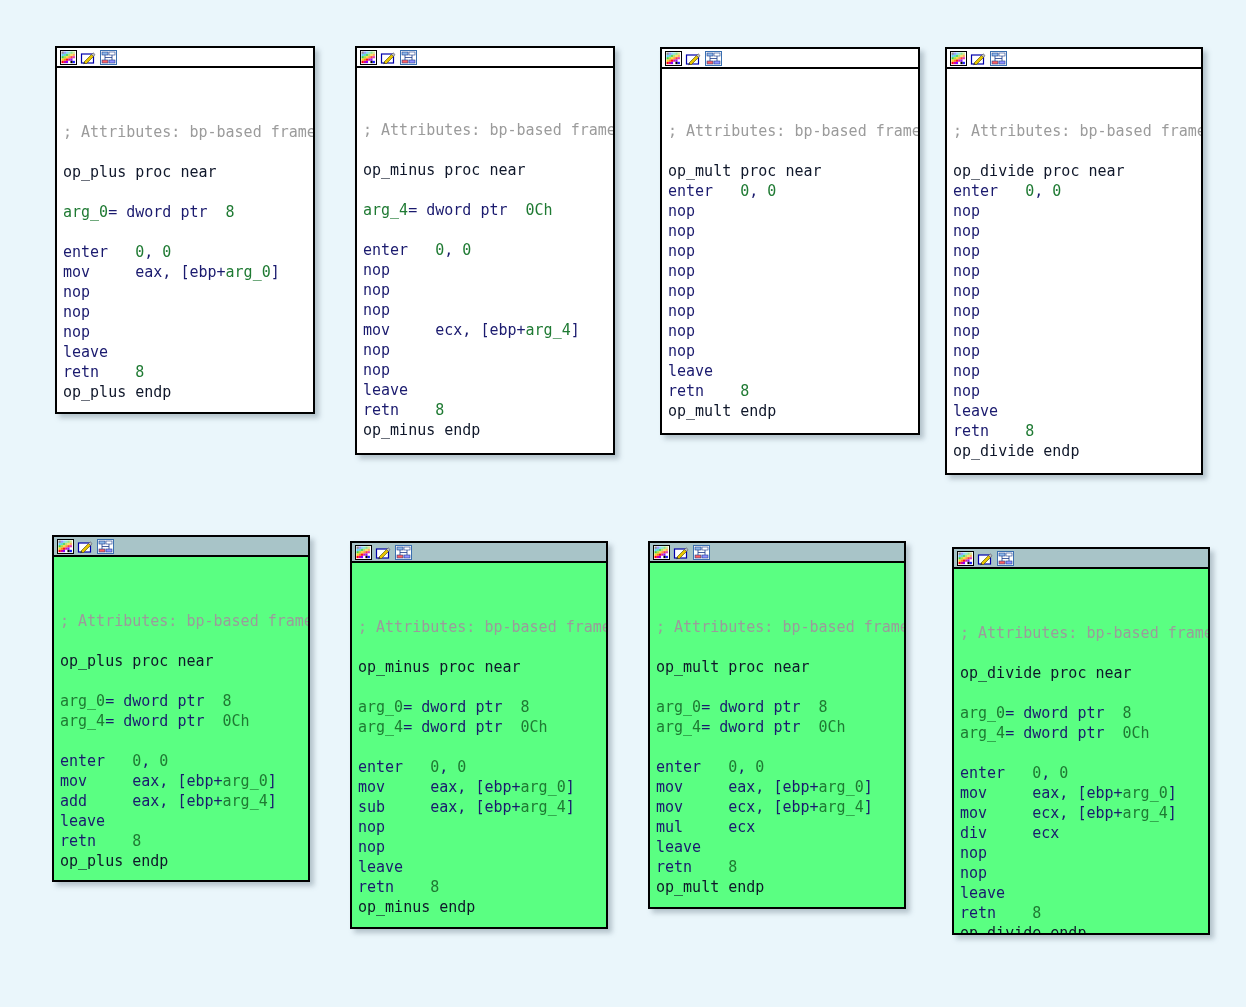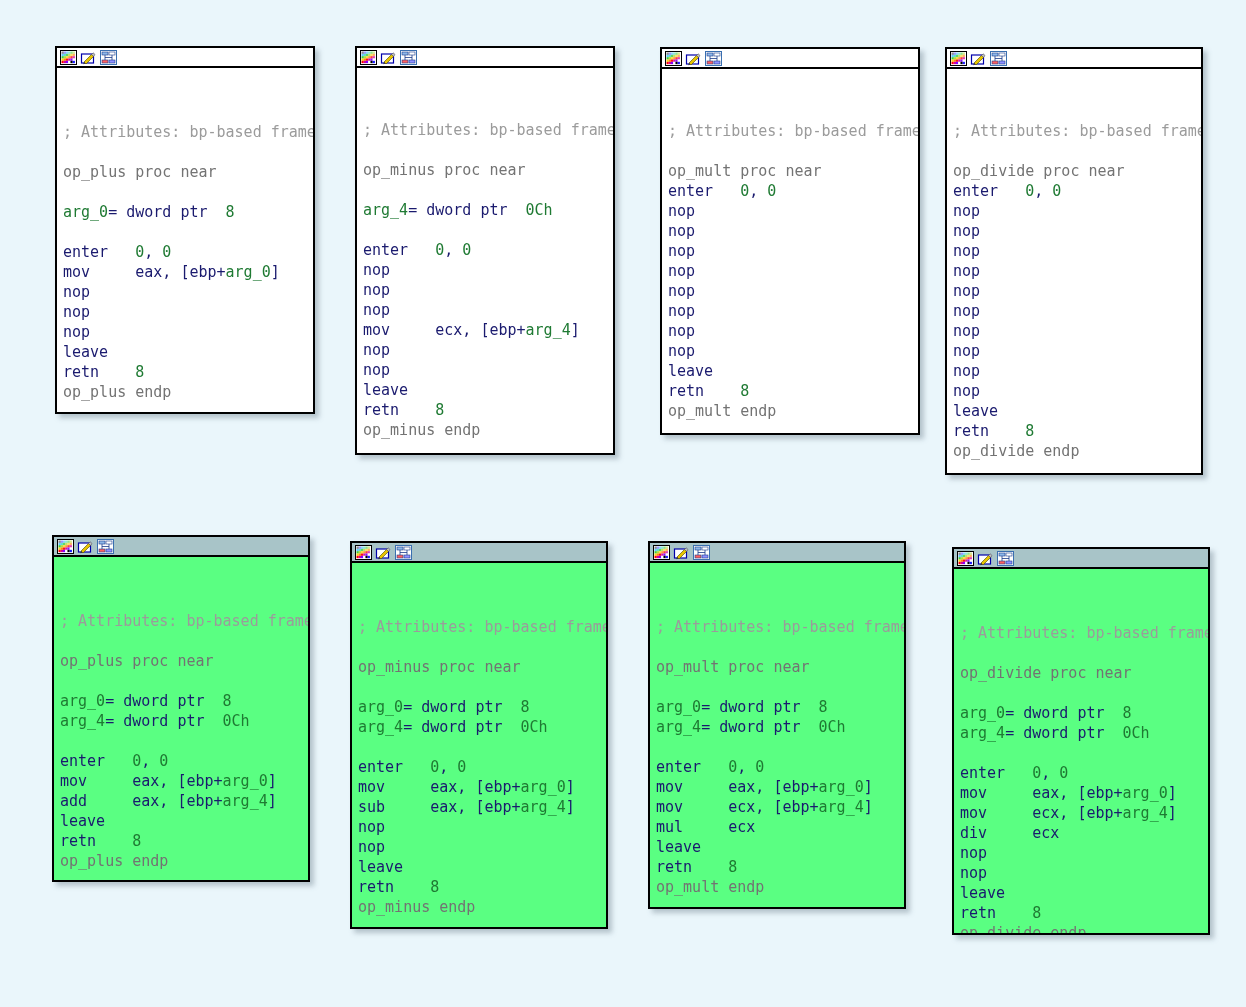--- a/index.html
+++ b/index.html
@@ -73,21 +73,21 @@
     top: 0;
     white-space: pre;
     font-size: 15px;
     line-height: 20px;
     font-family: "DejaVu Sans Mono", "Liberation Mono", monospace;
   }
   .line { height: 20px; white-space: pre; }
   .line.blank { height: 20px; }
 
   .c-comment { color: #9b9b9b; }
-  .c-name    { color: #737373; margin-top: 19px; }
+  .c-name    { color: #0f172a; margin-top: 19px; }
   .c-mnem    { color: #1a1a6e; }
   .c-arg     { color: #1f7a33; }
   .c-num     { color: #1f7a33; }
   .c-reg     { color: #1a1a6e; }
 
   
   #win-0 { left: 55px;  top: 46px;  width: 260px; height: 368px; }
   #win-1 { left: 355px; top: 46px;  width: 260px; height: 409px; }
   #win-2 { left: 660px; top: 47px;  width: 260px; height: 388px; }
   #win-3 { left: 945px; top: 47px;  width: 258px; height: 428px; }

